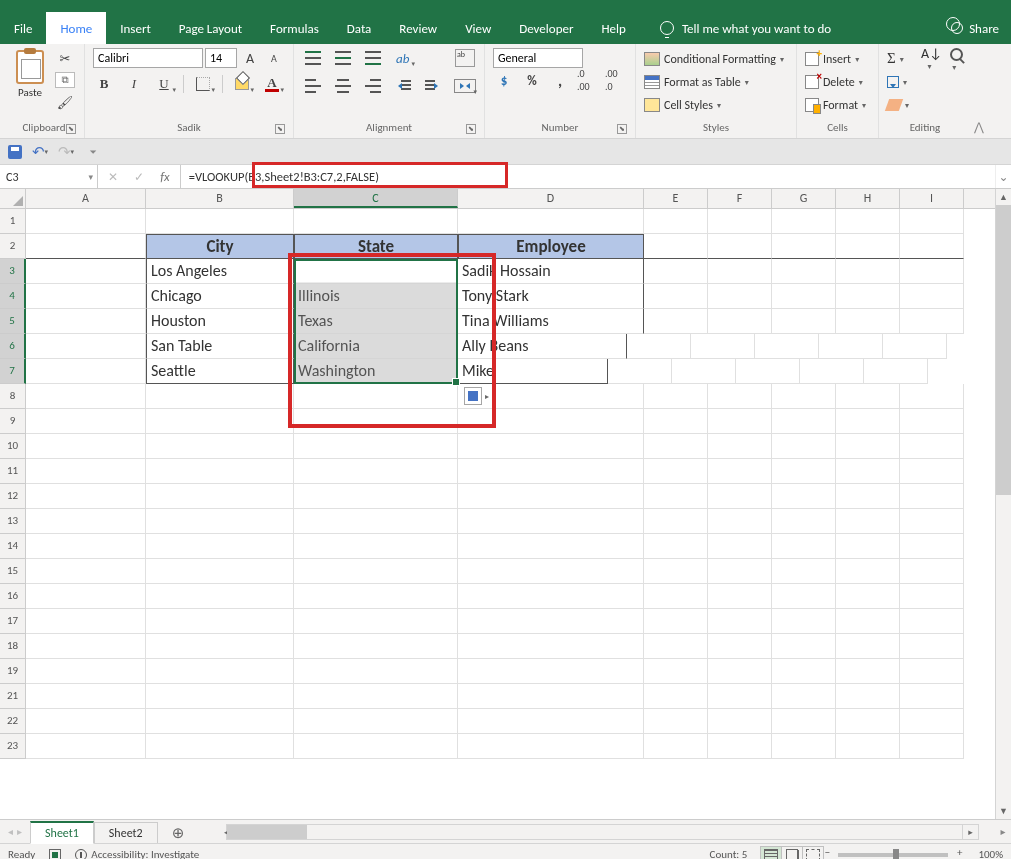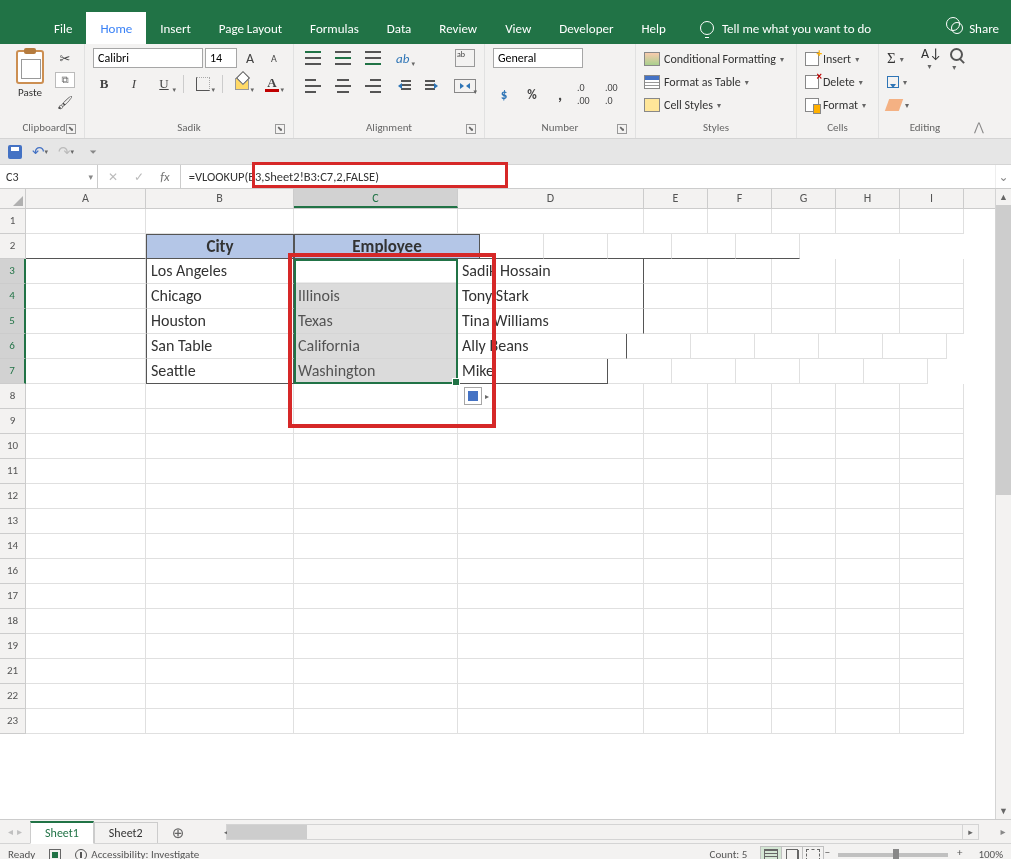--- a/index.html
+++ b/index.html
@@ -4,21 +4,21 @@
 <style>
 * { box-sizing: border-box; margin: 0; padding: 0; }
 body { font-family: "Segoe UI", Calibri, sans-serif; font-size: 12px; color: #333; background: #fff; overflow: hidden; width: 1011px; height: 859px; position: relative; }
 
 
 .titlebar { height: 12px; background: #217346; }
 
 
 .ribbon-tabs { height: 32px; background: #217346; display: flex; align-items: stretch; color: #fff; font-size: 13px; }
 .ribbon-tabs .tab { padding: 0 14px; display: flex; align-items: center; cursor: pointer; }
-.ribbon-tabs .tab.file { background: #217346; margin-left: 40px; }
+.ribbon-tabs .tab.file { background: #217346; }
 .ribbon-tabs .tab.active { background: #fff; color: #3b82f6; }
 .ribbon-tabs .tell { display: flex; align-items: center; gap: 8px; margin-left: 20px; }
 .ribbon-tabs .bulb { width: 14px; height: 14px; border: 1.5px solid #fff; border-radius: 50%; position: relative; }
 .ribbon-tabs .bulb::after { content: ""; position: absolute; bottom: -4px; left: 4px; width: 4px; height: 3px; border-bottom: 1px solid #fff; }
 .ribbon-tabs .share { margin-left: auto; margin-right: 12px; display:flex; align-items:center; gap:6px;}
 .share-ico { width:12px; height:12px; border:1px solid #fff; border-radius:50%; position:relative;}
 .share-ico::before{content:"";position:absolute;width:12px;height:12px;border:1px solid #fff;border-radius:50%;left:-6px;top:-6px;}
 
 
 .ribbon { height: 95px; background: #f3f2f1; border-bottom: 1px solid #d4d4d4; display: flex; }
@@ -335,21 +335,21 @@
         <span class="ico-btn">
             <span class="merge-ico"></span>
             <span class="dd-car">▾</span>
           </span>
       </div>
     </div>
     <div class="label"><span>Alignment</span><span class="launcher">⬊</span></div>
   </div>
 
   <div class="group">
-    <div class="ctrls vstack" style="gap:16px;">
+    <div class="ctrls vstack" style="gap:2px;">
       <input class="combo num-combo" value="General" style="">
       <div class="hstack" style="gap:6px;">
         <span class="ico-btn acct-ico">$</span>
         <span class="ico-btn pct-ico">%</span>
         <span class="ico-btn comma-ico">,</span>
         <span class="ico-btn dec-ico">.0 .00</span>
         <span class="ico-btn dec-ico">.00 .0</span>
       </div>
     </div>
     <div class="label"><span>Number</span><span class="launcher">⬊</span></div>
@@ -471,20 +471,21 @@
         <div class="cell" style="width: 64px;"></div>
         <div class="cell" style="width: 64px;"></div>
         <div class="cell" style="width: 64px;"></div>
         <div class="cell" style="width: 64px;"></div>
         <div class="cell" style="width: 64px;"></div>
       </div>
       <div class="row" data-r="2">
         <div class="rh">2</div>
         <div class="cell" style="width: 120px;"></div>
         <div class="cell hdrcell" style="width: 148px;">City</div>
+        <div class="cell hdrcell" style="width: 164px;">State</div>
         <div class="cell hdrcell" style="width: 186px;">Employee</div>
         <div class="cell" style="width: 64px;"></div>
         <div class="cell" style="width: 64px;"></div>
         <div class="cell" style="width: 64px;"></div>
         <div class="cell" style="width: 64px;"></div>
         <div class="cell" style="width: 64px;"></div>
       </div>
       <div class="row" data-r="3">
         <div class="rh selrow">3</div>
         <div class="cell" style="width: 120px;"></div>
@@ -612,20 +613,32 @@
         <div class="cell" style="width: 164px;"></div>
         <div class="cell" style="width: 186px;"></div>
         <div class="cell" style="width: 64px;"></div>
         <div class="cell" style="width: 64px;"></div>
         <div class="cell" style="width: 64px;"></div>
         <div class="cell" style="width: 64px;"></div>
         <div class="cell" style="width: 64px;"></div>
       </div>
       <div class="row" data-r="14">
         <div class="rh">14</div>
+        <div class="cell" style="width: 120px;"></div>
+        <div class="cell" style="width: 148px;"></div>
+        <div class="cell" style="width: 164px;"></div>
+        <div class="cell" style="width: 186px;"></div>
+        <div class="cell" style="width: 64px;"></div>
+        <div class="cell" style="width: 64px;"></div>
+        <div class="cell" style="width: 64px;"></div>
+        <div class="cell" style="width: 64px;"></div>
+        <div class="cell" style="width: 64px;"></div>
+      </div>
+      <div class="row" data-r="15">
+        <div class="rh">15</div>
         <div class="cell" style="width: 120px;"></div>
         <div class="cell" style="width: 148px;"></div>
         <div class="cell" style="width: 164px;"></div>
         <div class="cell" style="width: 186px;"></div>
         <div class="cell" style="width: 64px;"></div>
         <div class="cell" style="width: 64px;"></div>
         <div class="cell" style="width: 64px;"></div>
         <div class="cell" style="width: 64px;"></div>
         <div class="cell" style="width: 64px;"></div>
       </div>

